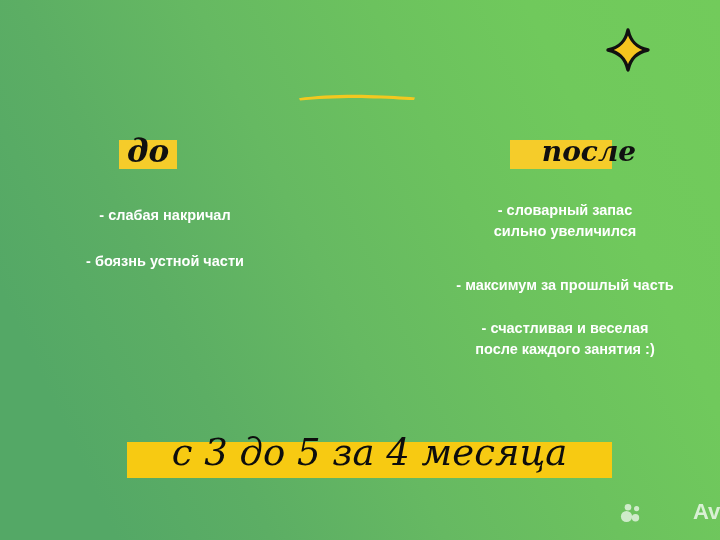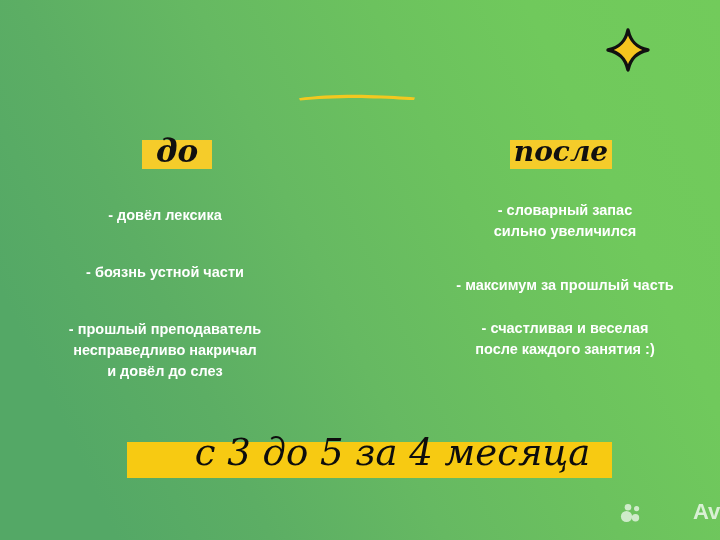--- a/index.html
+++ b/index.html
@@ -69,36 +69,37 @@
     left: 0;
     width: 100%;
     text-align: center;
     color: #101010;
     font-family: "DejaVu Serif", serif;
     font-style: italic;
     font-weight: bold;
     white-space: nowrap;
   }
   #badge-before {
-    left: 142px;
+    left: 119px;
     top: 140px;
-    width: 70px;
+    width: 58px;
   }
   #badge-before .badge-label {
     top: -7px;
     font-size: 31px;
   }
   #badge-after {
     left: 510px;
     top: 140px;
     width: 102px;
   }
   #badge-after .badge-label {
     top: -5px;
     font-size: 28px;
+    padding-left: 28px;
   }
 
   
   .column {
     position: absolute;
     color: #ffffff;
     font-weight: bold;
     font-size: 14.5px;
     line-height: 1.45;
     text-align: center;
@@ -110,21 +111,21 @@
   }
   #column-after {
     left: 420px;
     top: 200px;
     width: 290px;
   }
   .bullet-item {
     white-space: pre-line;
   }
   #column-before .bullet-item:nth-child(1) { margin-top: 5px; }
-  #column-before .bullet-item:nth-child(2) { margin-top: 36px; }
+  #column-before .bullet-item:nth-child(2) { margin-top: 25px; }
   #column-before .bullet-item:nth-child(3) { margin-top: 36px; }
   #column-after .bullet-item:nth-child(1) { }
   #column-after .bullet-item:nth-child(2) { margin-top: 33px; }
   #column-after .bullet-item:nth-child(3) { margin-top: 22px; }
 
   
   #result-banner {
     position: absolute;
     left: 127px;
     top: 442px;
@@ -136,21 +137,20 @@
     position: absolute;
     left: 0;
     top: -11px;
     width: 485px;
     text-align: center;
     color: #0d0d0d;
     font-family: "DejaVu Serif", serif;
     font-style: italic;
     font-size: 37px;
     white-space: nowrap;
-    padding-left: 23px;
   }
 
   
   #avito-watermark {
     position: absolute;
     left: 620px;
     top: 501px;
     display: flex;
     align-items: flex-end;
     opacity: 0.82;
@@ -183,25 +183,22 @@
 
   <div id="badge-before" class="badge">
     <span class="badge-label">до</span>
   </div>
 
   <div id="badge-after" class="badge">
     <span class="badge-label">после</span>
   </div>
 
   <div id="column-before" class="column">
-    <div class="bullet-item">- довёл лексика</div>
+    <div class="bullet-item">- слабая накричал</div>
     <div class="bullet-item">- боязнь устной части</div>
-    <div class="bullet-item">-  прошлый преподаватель
-несправедливо накричал
-и довёл до слез</div>
   </div>
 
   <div id="column-after" class="column">
     <div class="bullet-item">- словарный запас
 сильно увеличился</div>
     <div class="bullet-item">- максимум за прошлый часть</div>
     <div class="bullet-item">- счастливая  и веселая
 после каждого занятия :)</div>
   </div>
 

